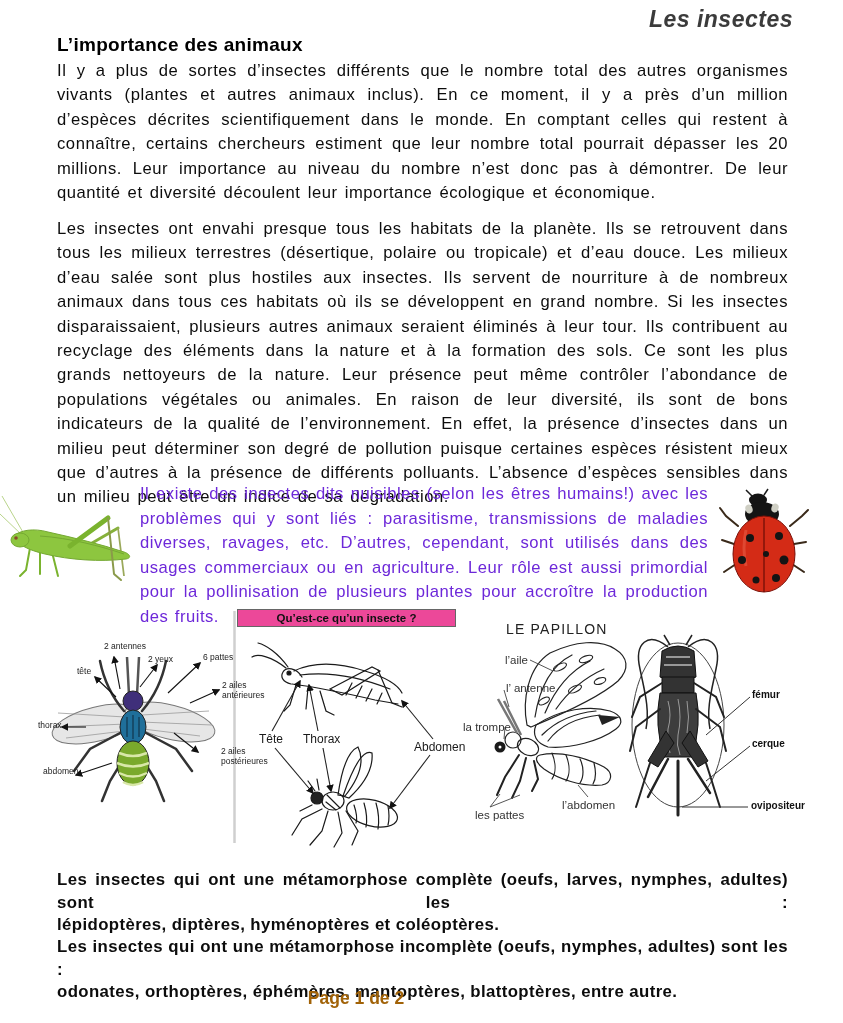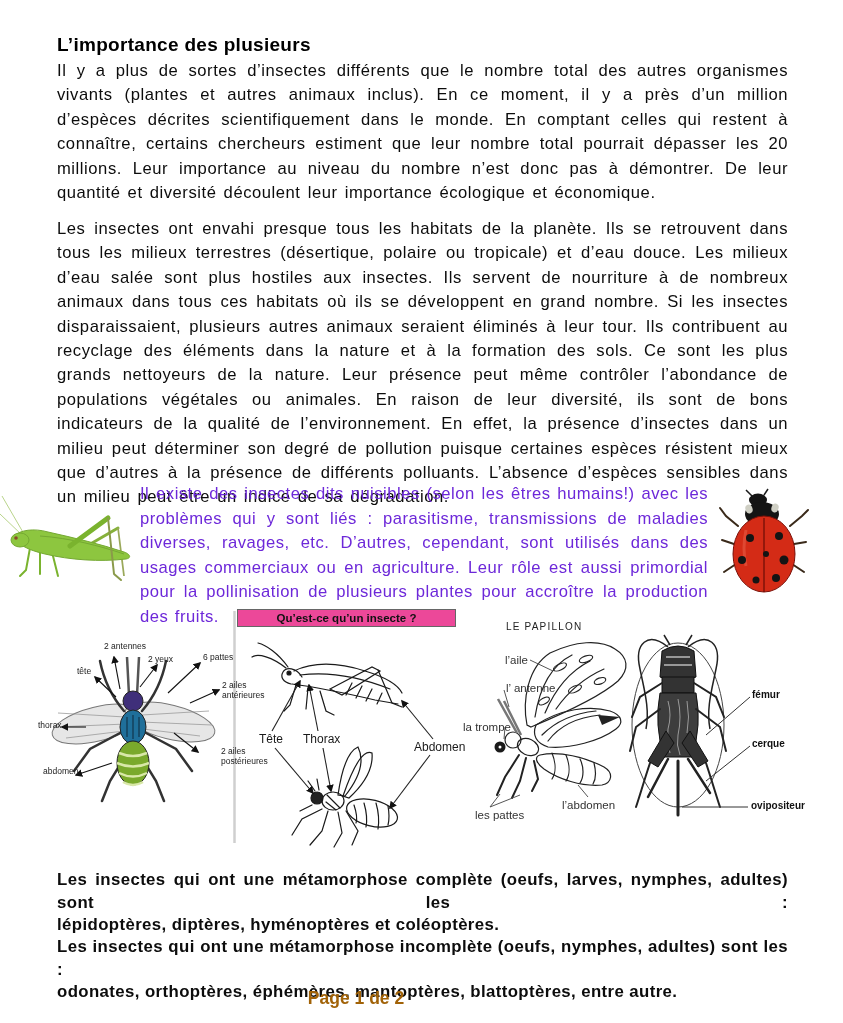--- a/index.html
+++ b/index.html
@@ -24,37 +24,38 @@
 
   .strip{position:absolute;left:0;top:605px;width:843px;height:253px;}
   .strip svg.art{position:absolute;left:0;top:0;}
   .lbl{position:absolute;font-size:8.5px;line-height:9.5px;color:#222;}
   .lbl-md{position:absolute;font-size:12px;line-height:13px;color:#1a1a1a;}
   .lbl-soft{position:absolute;font-size:11.5px;line-height:12px;color:#333;}
   .lbl-b{position:absolute;font-size:10px;line-height:11px;font-weight:bold;color:#111;}
   .slide-title{position:absolute;left:237px;top:4px;width:217px;height:16px;
     border:1px solid #666;background:#ec4899;font-size:11.5px;font-weight:bold;
     text-align:center;line-height:16px;color:#111;}
-  .fig-title{position:absolute;left:506px;top:16px;font-size:10px;letter-spacing:1.2px;
+  .fig-title{position:absolute;left:506px;top:16px;font-size:14px;letter-spacing:1.2px;
     color:#222;}
 
   .bold-para{position:absolute;left:57px;width:731px;font-size:16.8px;font-weight:bold;
     line-height:22.6px;letter-spacing:.4px;color:#0c0c0c;}
   .p4{top:869px;} .p5{top:936px;}
   .j-line{text-align:justify;text-align-last:justify;}
 
   .page-footer{position:absolute;left:0;top:988px;width:712px;text-align:center;
     font-size:17.5px;font-weight:bold;color:#a16207;}
 </style>
 </head>
 <body>
 
 <div class="page">
 
-  <div class="heading">L’importance des plusieurs</div>
+  <div class="doc-title">Les insectes</div>
+  <div class="heading">L’importance des animaux</div>
 
   <div class="para p1">Il y a plus de sortes d’insectes différents que le nombre total des autres organismes vivants (plantes et autres animaux inclus). En ce moment, il y a près d’un million d’espèces décrites scientifiquement dans le monde. En comptant celles qui restent à connaître, certains chercheurs estiment que leur nombre total pourrait dépasser les 20 millions. Leur importance au niveau du nombre n’est donc pas à démontrer. De leur quantité et diversité découlent leur importance écologique et économique.</div>
   <div class="para p2">Les insectes ont envahi presque tous les habitats de la planète. Ils se retrouvent dans tous les milieux terrestres (désertique, polaire ou tropicale) et d’eau douce. Les milieux d’eau salée sont plus hostiles aux insectes. Ils servent de nourriture à de nombreux animaux dans tous ces habitats où ils se développent en grand nombre. Si les insectes disparaissaient, plusieurs autres animaux seraient éliminés à leur tour. Ils contribuent au recyclage des éléments dans la nature et à la formation des sols. Ce sont les plus grands nettoyeurs de la nature. Leur présence peut même contrôler l’abondance de populations végétales ou animales. En raison de leur diversité, ils sont de bons indicateurs de la qualité de l’environnement. En effet, la présence d’insectes dans un milieu peut déterminer son degré de pollution puisque certaines espèces résistent mieux que d’autres à la présence de différents polluants. L’absence d’espèces sensibles dans un milieu peut être un indice de sa dégradation.</div>
 
   <svg class="photo grasshopper" width="140" height="115" viewBox="0 0 140 115">
     <g>
       <path d="M24,46 L2,8" stroke="#b9d48b" stroke-width="1" fill="none"></path>
       <path d="M23,48 L0,26" stroke="#b9d48b" stroke-width="1" fill="none"></path>
       <path d="M30,60 L26,82 L20,88 M40,62 L40,86 M52,64 L58,88" stroke="#7ab32e" stroke-width="2" fill="none" stroke-linecap="round"></path>
       <path d="M80,62 L118,40" stroke="#86b13a" stroke-width="3" stroke-linecap="round"></path>

